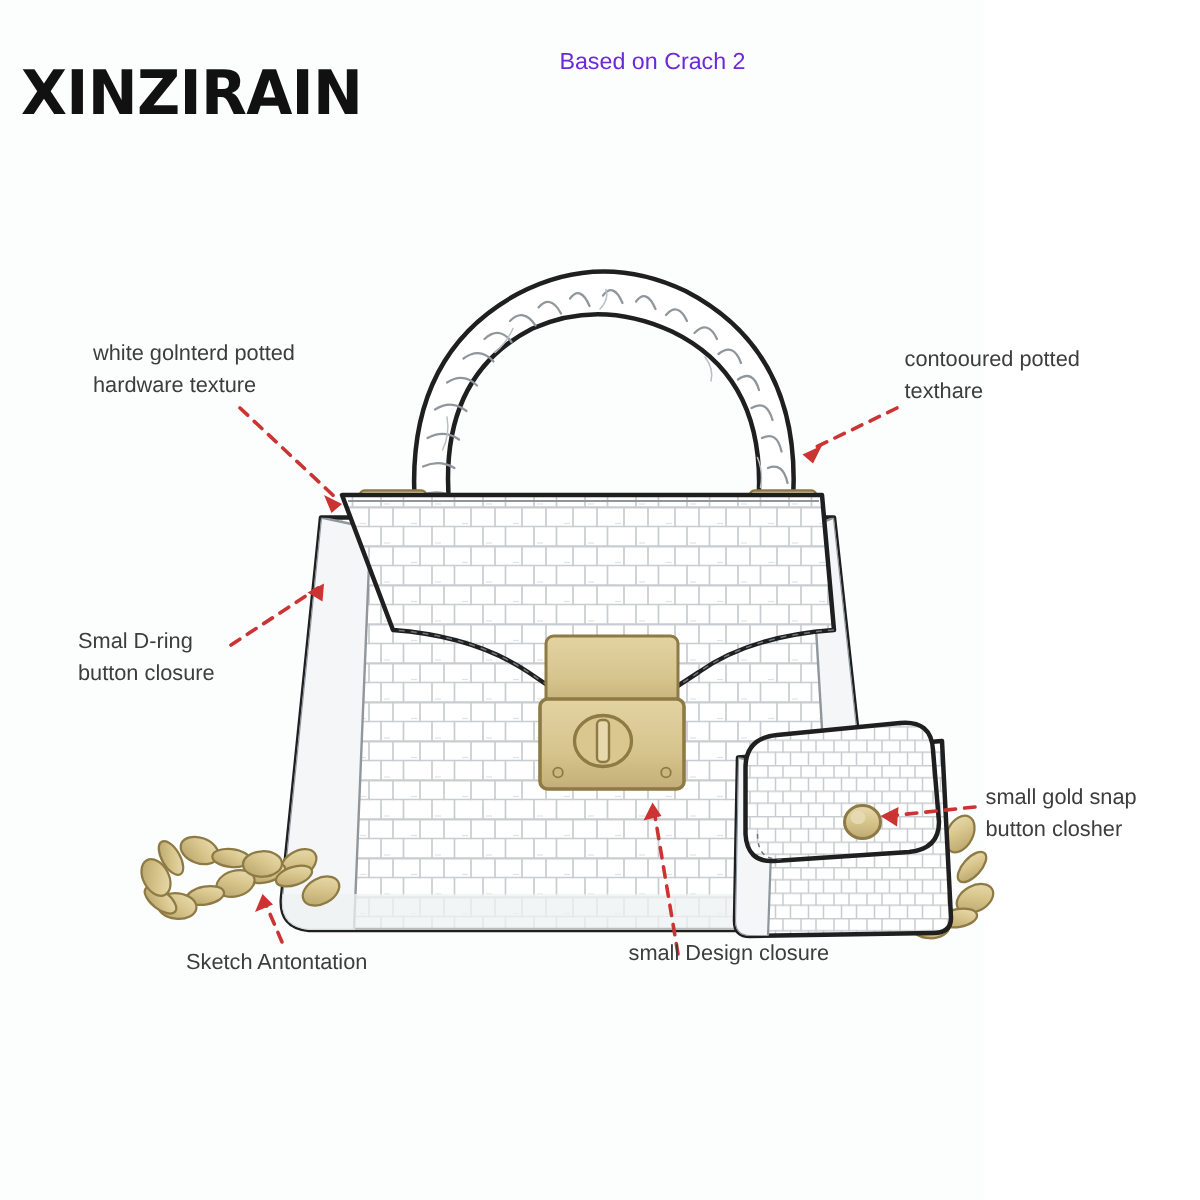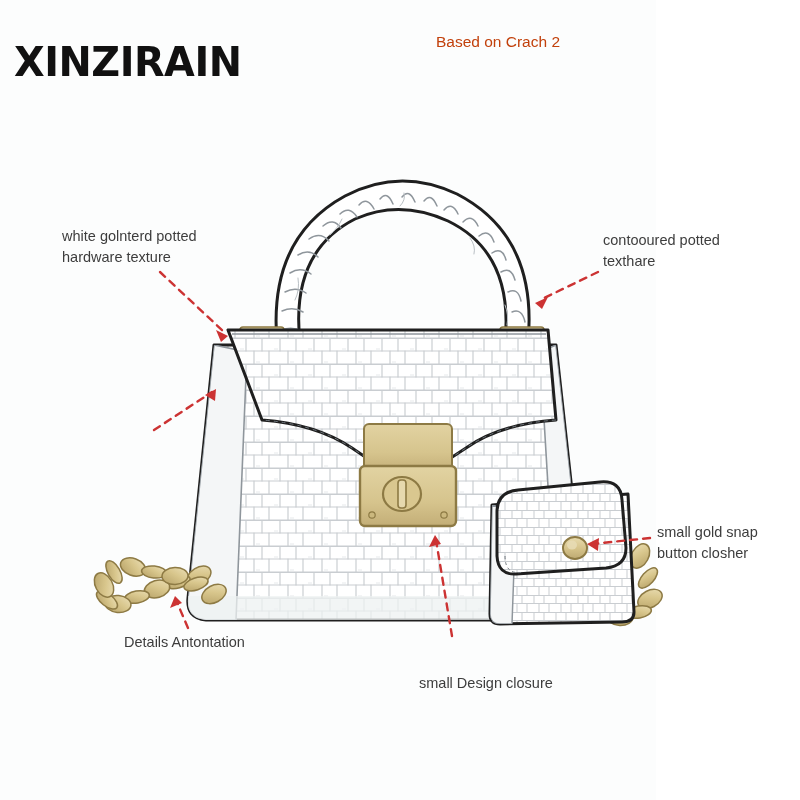--- a/index.html
+++ b/index.html
@@ -35,38 +35,38 @@
     color: #111111;
     font-family: "DejaVu Sans", sans-serif;
     transform: scaleX(0.97);
     transform-origin: left center;
   }
   .header-block {
     position: absolute;
     left: 310px;
     top: 30px;
     width: 250px;
-    text-align: right;
-    color: #c2410c;
+    text-align: center;
+    color: #6d28d9;
     font-size: 15.5px;
     line-height: 24px;
   }
   .anno {
     position: absolute;
     color: #3d3d3d;
     font-size: 14.5px;
     line-height: 21px;
     white-space: pre-line;
   }
   .anno.right { text-align: left; }
   #anno-hw-texture { left: 62px; top: 226px; width: 200px; }
   #anno-contour    { left: 603px; top: 230px; width: 180px; }
   #anno-dring      { left: 52px;  top: 418px; width: 170px; }
   #anno-details    { left: 124px; top: 632px; width: 200px; }
-  #anno-design     { left: 419px; top: 673px; width: 200px; }
+  #anno-design     { left: 419px; top: 626px; width: 200px; }
   #anno-snap       { left: 657px; top: 522px; width: 150px; }
 </style>
 </head>
 <body>
 
 <div id="canvas">
 
   <svg id="art" viewBox="0 0 800 800">
     <defs>
       <linearGradient id="goldGrad" x1="0" y1="0" x2="1" y2="1">
@@ -306,18 +306,20 @@
   <div class="brand-logo">XINZIRAIN</div>
 
   <div class="header-block">
     <div>Based on Crach 2</div>
   </div>
 
   <div class="anno right" id="anno-contour">contooured potted
 texthare</div>
   <div class="anno" id="anno-hw-texture">white golnterd potted
 hardware texture</div>
-  <div class="anno" id="anno-details">Details Antontation</div>
+  <div class="anno" id="anno-dring">Smal D-ring
+button closure</div>
+  <div class="anno" id="anno-details">Sketch Antontation</div>
   <div class="anno" id="anno-design">small Design closure</div>
   <div class="anno right" id="anno-snap">small gold snap
 button closher</div>
 
 </div>
 
 </body></html>

